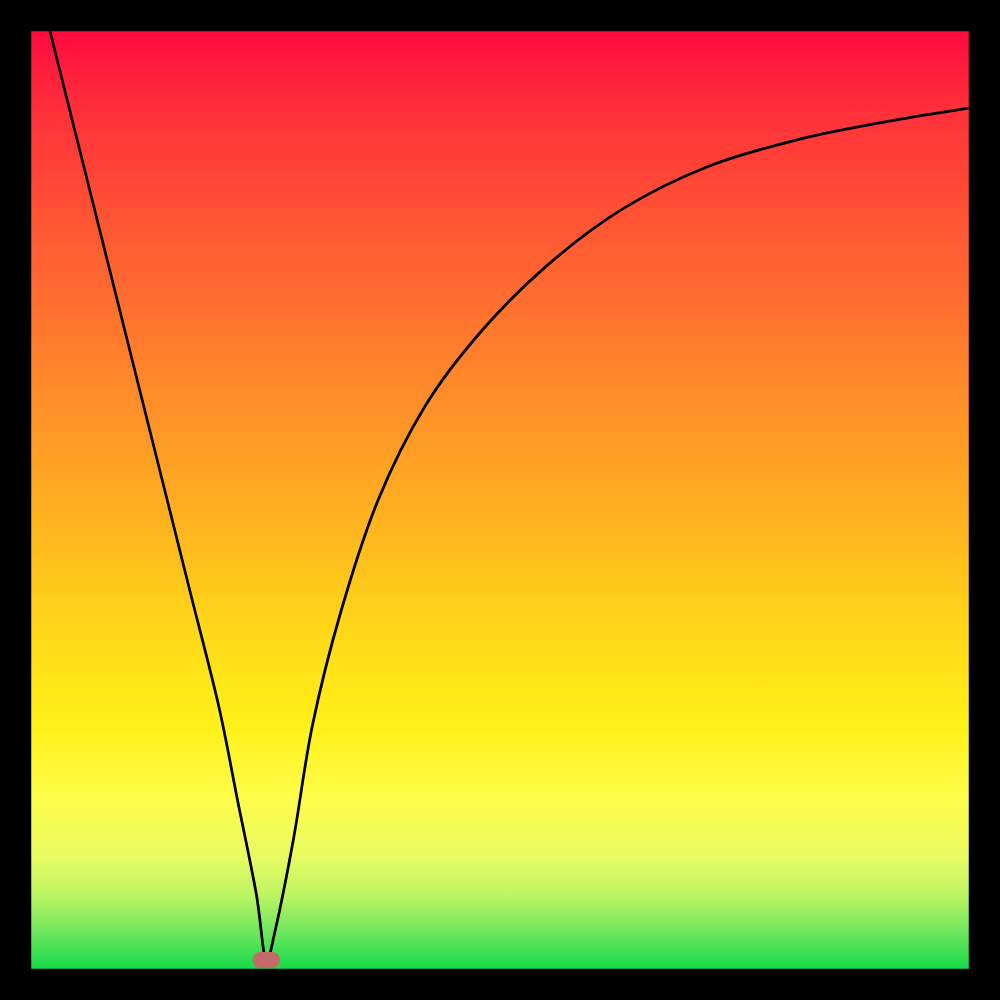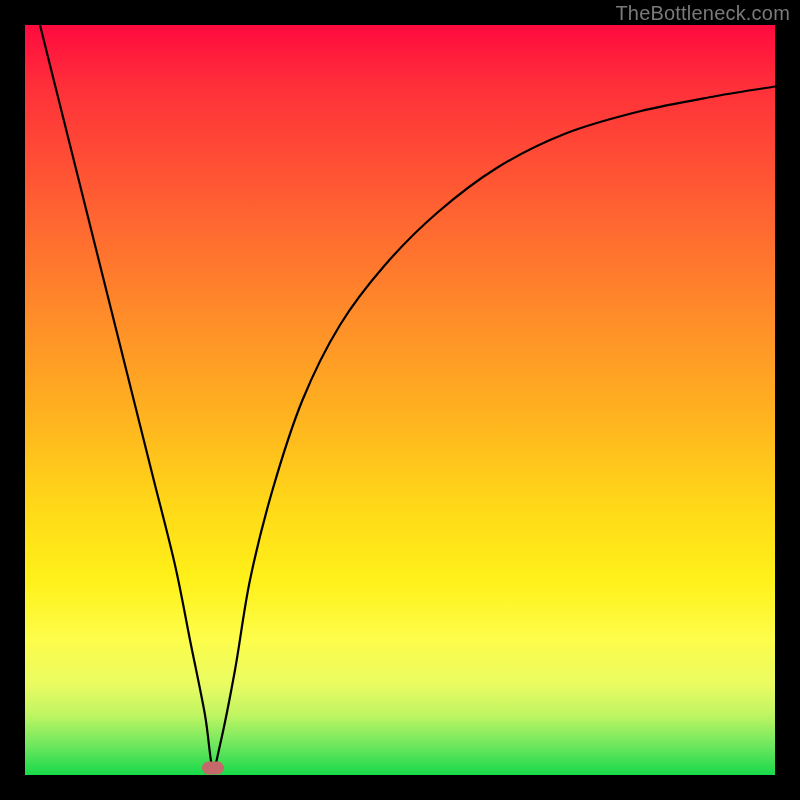--- a/index.html
+++ b/index.html
@@ -67,14 +67,13 @@
 </head>
 <body>
 
 <div class="frame">
   <div class="plot">
     <svg class="curve" width="750" height="750" viewBox="0 0 750 750">
       <path id="curvePath" d="M 15 0 C 18.75 15, 30 60, 37.5 90 C 45 120, 52.5 150, 60 180 C 67.5 210, 75 240, 82.5 270 C 90 300, 97.50000000000001 330, 105.00000000000001 360 C 112.50000000000001 390, 120.00000000000001 420, 127.50000000000001 450 C 135 480, 143.75 512.5, 150 540 C 156.25 567.5, 160 590, 165 615 C 170 640, 176.25 668.75, 180 690 C 183.75 711.25, 185 737.5, 187.5 742.5 C 190 747.5, 191.25 736.25, 195 720 C 198.75 703.75, 205.00000000000003 672.5, 210.00000000000003 645 C 215.00000000000003 617.5, 218.75 585, 225 555 C 231.25 525, 238.75 495, 247.5 465 C 256.25 435, 266.25 402.5, 277.5 375 C 288.75 347.5, 301.25 322.5, 315 300 C 328.75 277.5, 343.75 258.74999999999994, 360 239.99999999999994 C 376.25 221.24999999999994, 393.75000000000006 203.75, 412.50000000000006 187.5 C 431.25000000000006 171.25, 451.25 155.625, 472.5 142.5 C 493.75 129.375, 516.25 118.125, 540 108.75 C 563.75 99.375, 590 92.5, 615 86.25 C 640 80, 667.5 75.375, 690 71.25 C 712.5 67.125, 740 63.125, 750 61.5" fill="none" stroke="#000" stroke-width="2.2"></path>
     </svg>
     <div id="marker" class="marker" style="left: 187.5px; top: 742.5px; background: rgb(197, 106, 106);"></div>
   </div>
-  <div class="watermark">TheBottleneck.com</div>
 </div>
 
 </body></html>

